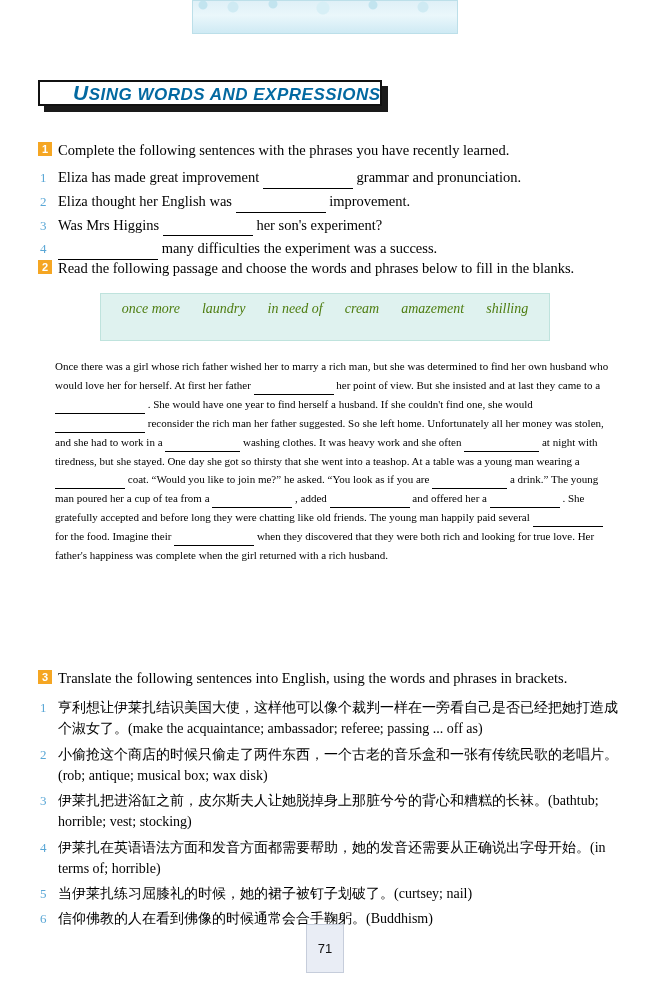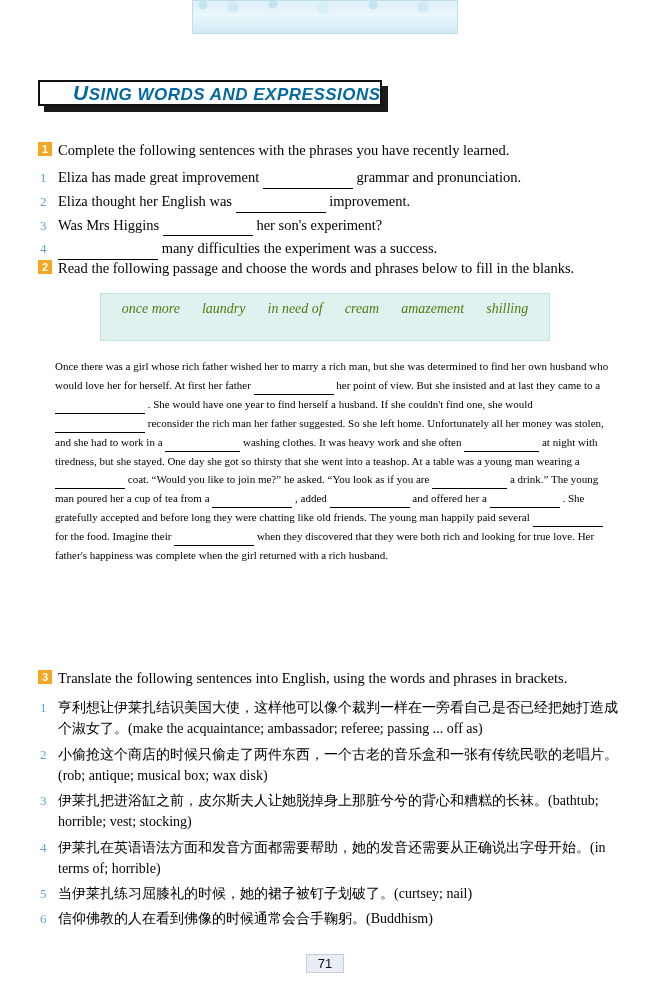--- a/index.html
+++ b/index.html
@@ -197,21 +197,21 @@
   .page-num {
     position: absolute;
     left: 0; right: 0;
     bottom: 18px;
     text-align: center;
   }
   .page-num span {
     display: inline-block;
     background: #e9edf5;
     border: 1px solid #c6cddb;
-    padding: 1px 11px;
+    padding: 16px 11px;
     font-family: "Liberation Sans", sans-serif;
     font-size: 13px;
     color: #111;
   }
 </style>
 </head>
 <body>
 
 <div class="header-band">
   <div class="wave"></div>

